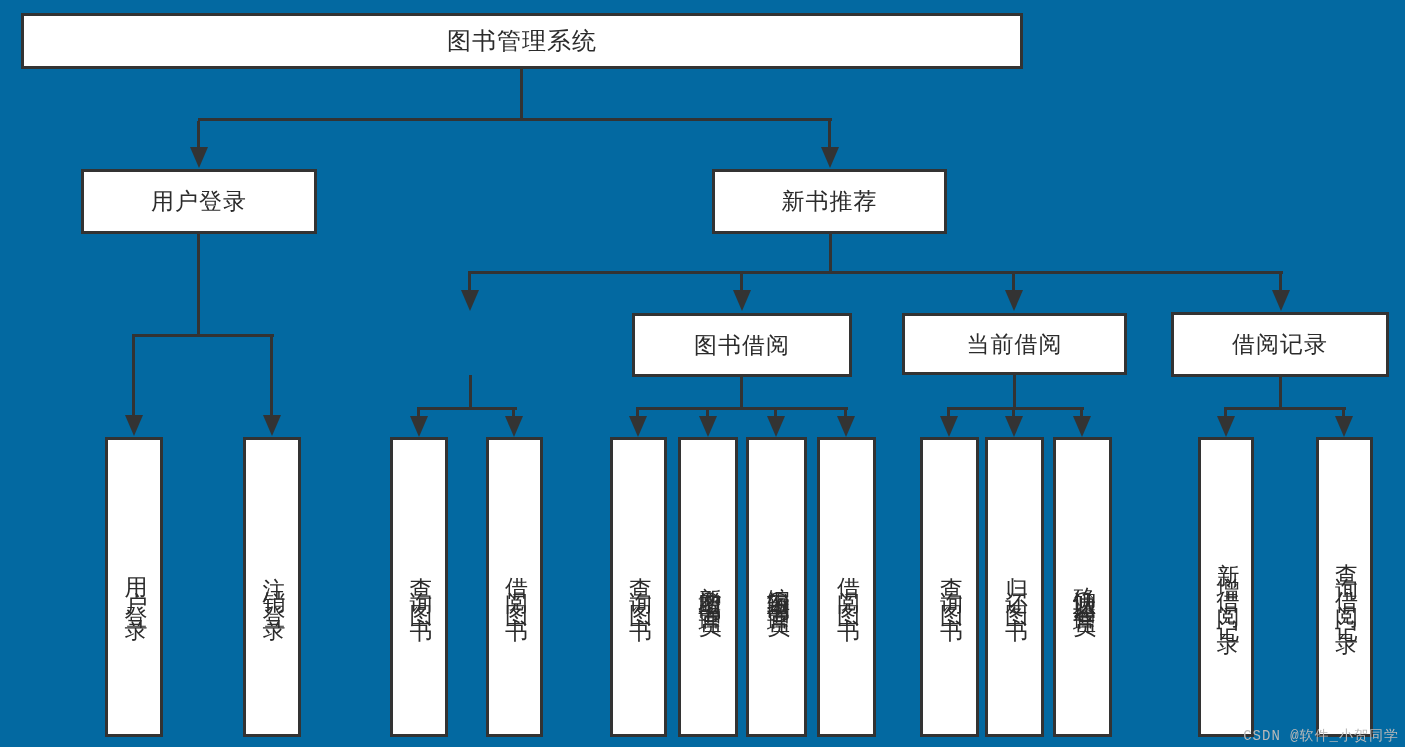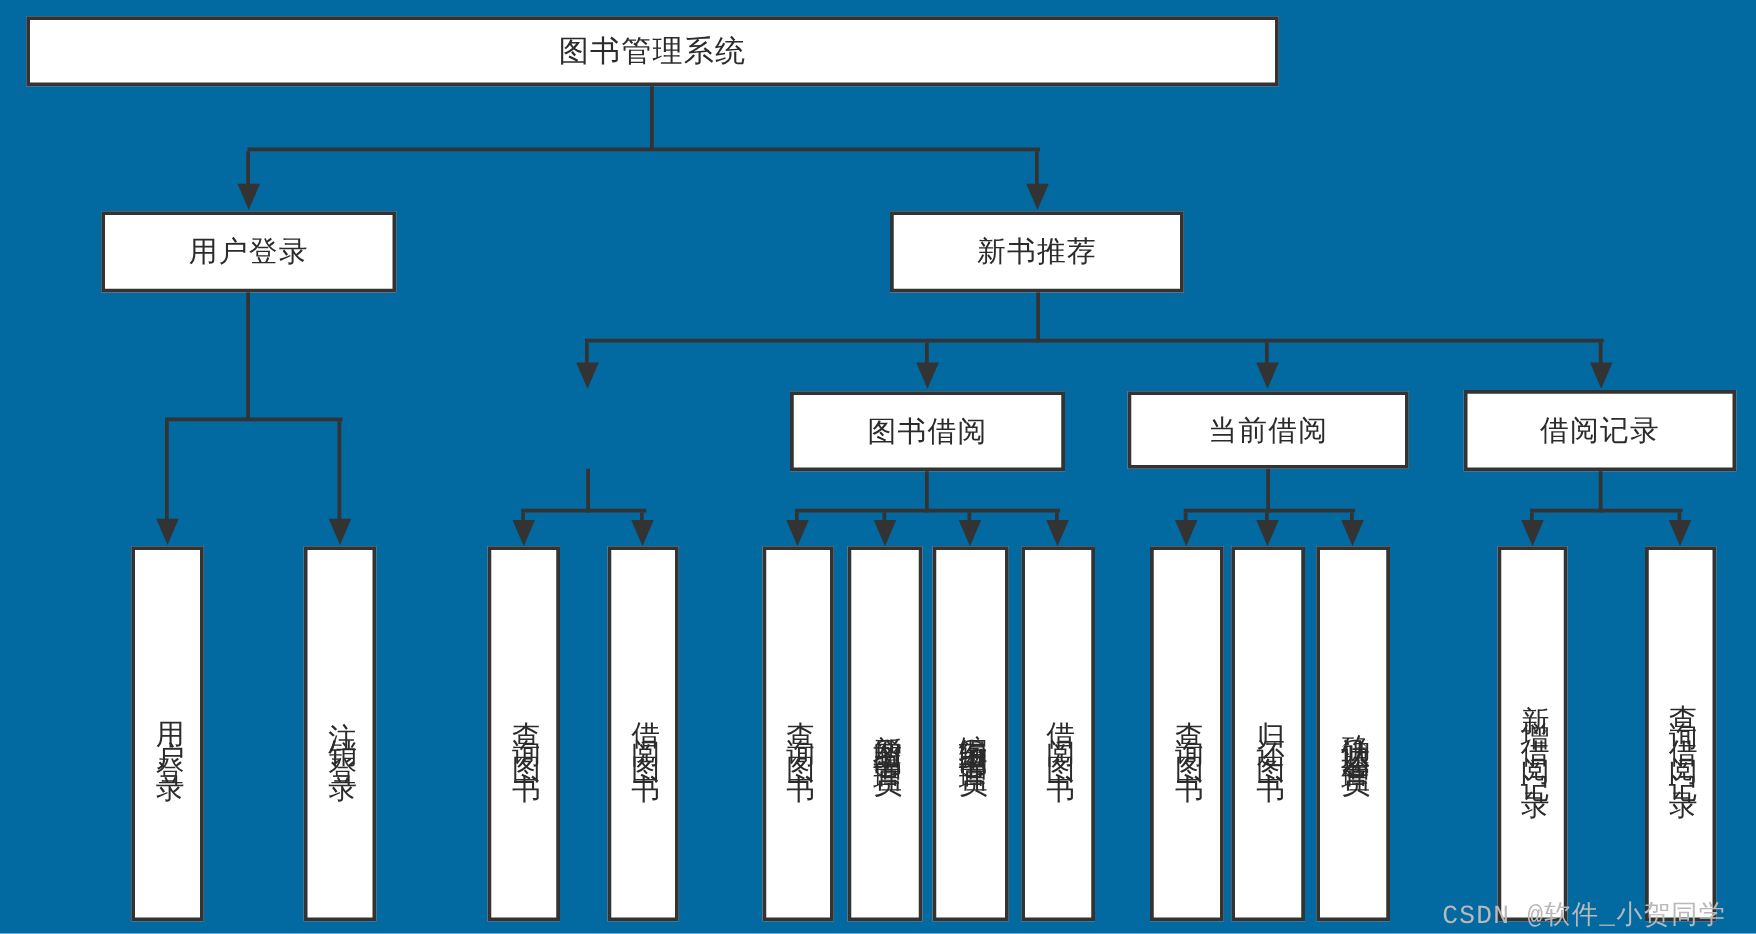--- a/index.html
+++ b/index.html
@@ -32,22 +32,22 @@
   .line{position:absolute;background:#333333;}
   .arrow{position:absolute;width:18px;}
   .arrow .shaft{position:absolute;left:7px;top:0;width:3px;background:#333333;}
   .arrow .head{
     position:absolute;left:0;bottom:0;width:0;height:0;
     border-left:9px solid transparent;
     border-right:9px solid transparent;
     border-top:21px solid #333333;
   }
   .watermark{
-    position:absolute;right:24px;bottom:2px;
-    color:#b9b9b9;font-size:21px;letter-spacing:1px;
+    position:absolute;right:6px;bottom:2px;
+    color:#b9b9b9;font-size:14px;letter-spacing:1px;
     white-space:nowrap;
   }
 </style>
 </head>
 <body>
 
 <div id="canvas">
 
   <div class="box root" style="left:21px;top:13px;width:1002px;height:56px;">
     <span class="hlabel">图书管理系统</span>

